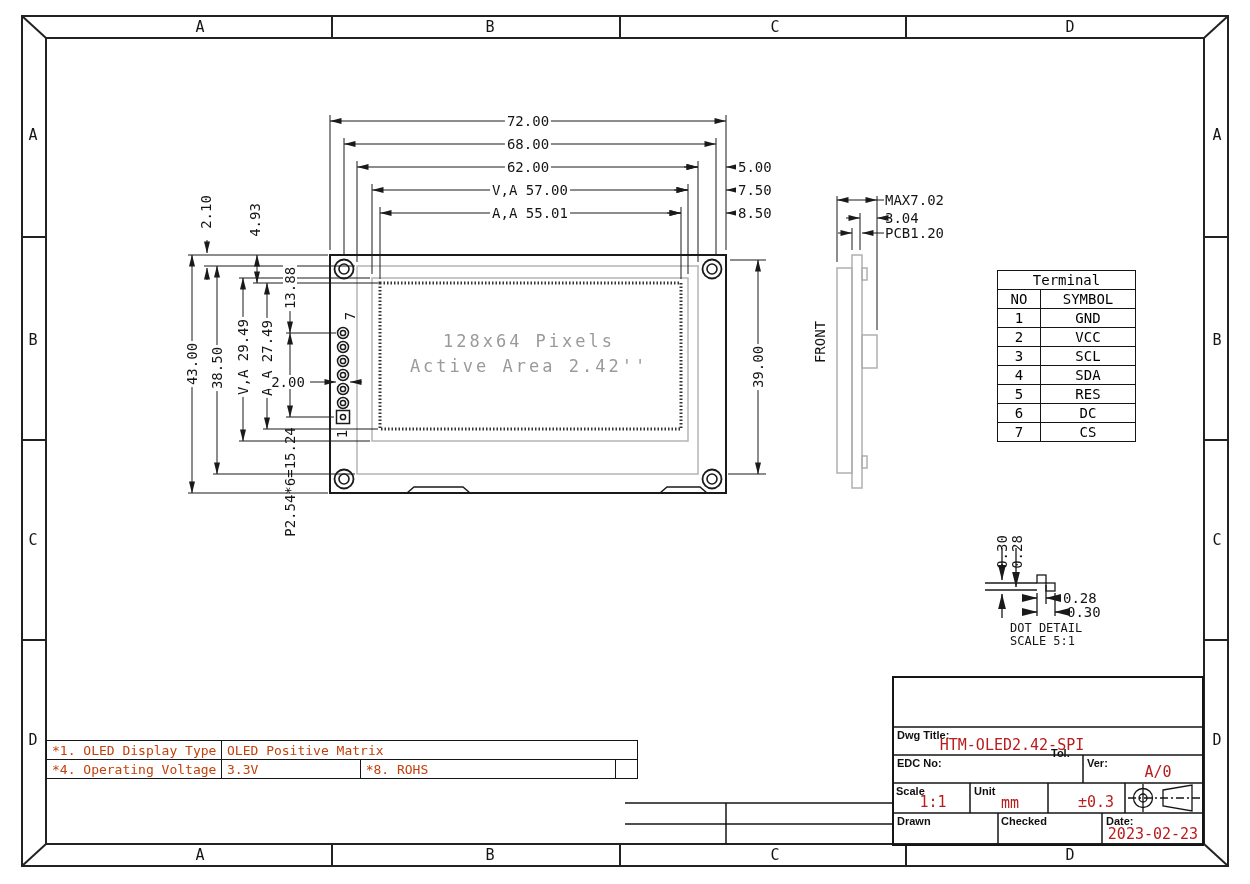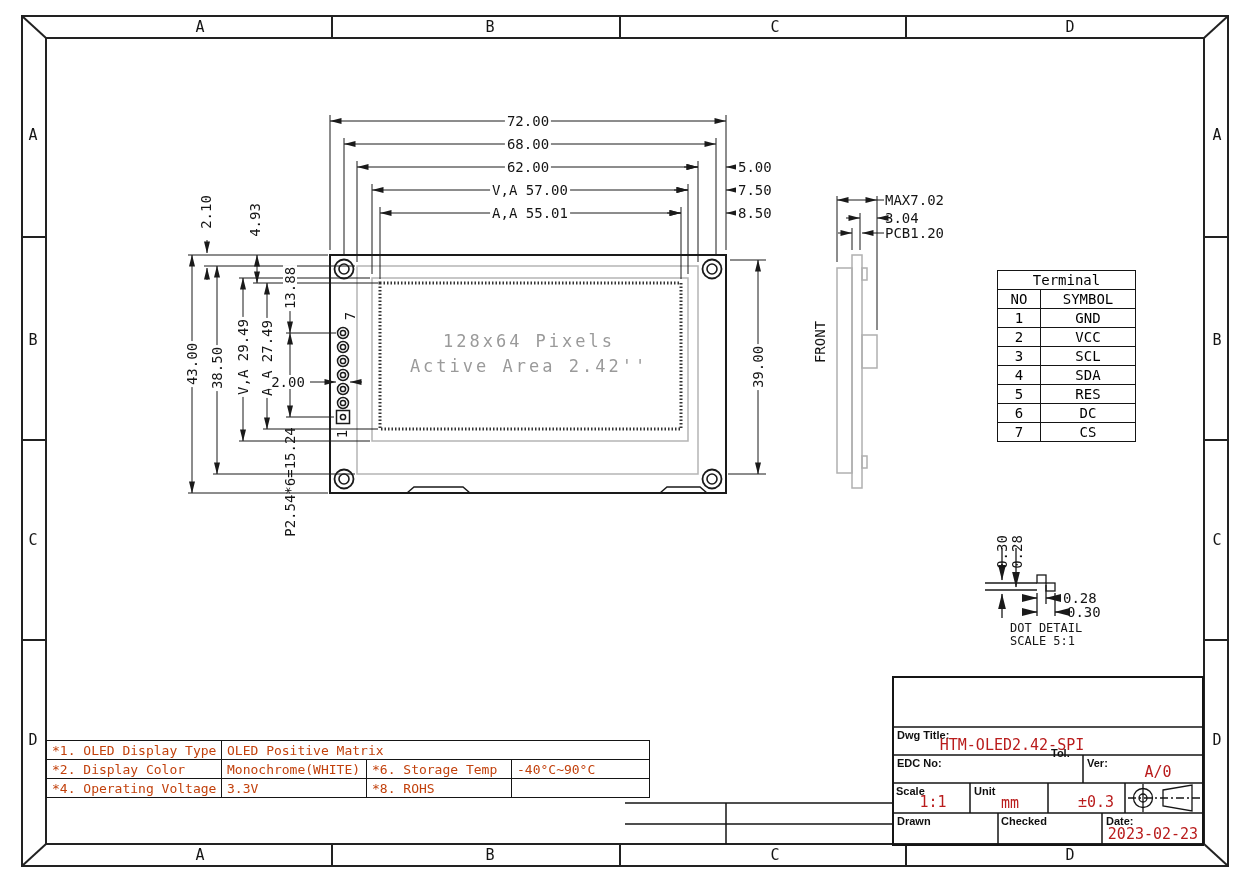--- a/index.html
+++ b/index.html
@@ -310,26 +310,20 @@
 </tbody>
     </table>
 
 <table class="stable">
   <tbody>
         <tr>
     <td style="width:169px">*1. OLED Display Type</td>
     <td colspan="3" style="width:410px">OLED Positive Matrix</td>
   </tr>
   <tr>
-    <td>*2. Display Color</td>
-    <td style="width:139px">Monochrome(WHITE)</td>
-    <td style="width:139px">*6. Storage Temp</td>
-    <td style="width:132px">-40°C~90°C</td>
-  </tr>
-  <tr>
     <td>*4. Operating Voltage</td>
     <td>3.3V</td>
     <td>*8. ROHS</td>
     <td></td>
   </tr>
 </tbody>
     </table>
 
 <div class="cl" style="left:897px;top:730px">Dwg Title:</div>
 <div class="cv" style="left:1012px;top:745px">HTM-OLED2.42-SPI</div>

